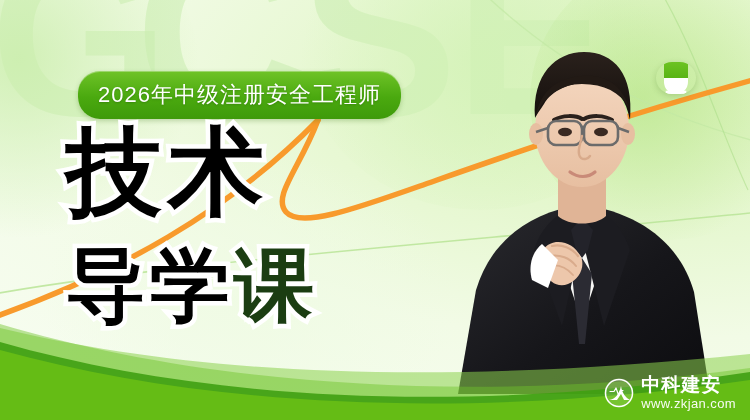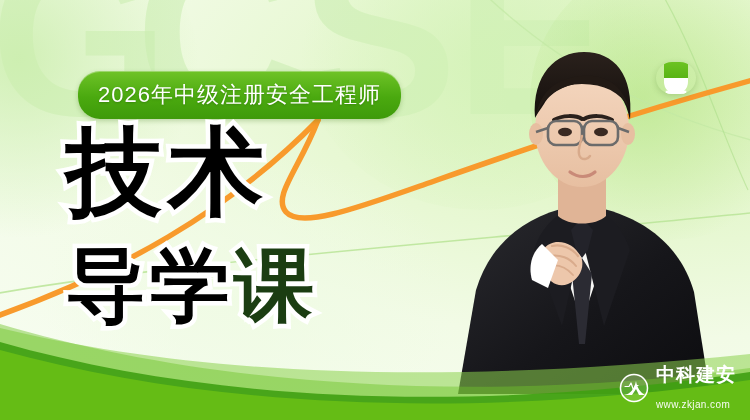--- a/index.html
+++ b/index.html
@@ -109,21 +109,21 @@
   .waves{position:absolute;left:0;bottom:0;width:750px;height:110px;}
 
   
   .logo{
     position:absolute;right:14px;bottom:10px;
     display:flex;align-items:center;gap:7px;justify-content:space-between;
   }
   .logo-mark{width:30px;height:30px;flex:0 0 30px;}
   .logo-text{display:flex;flex-direction:column;line-height:1;}
   .logo-cn{font-size:19px;font-weight:700;color:#ffffff;letter-spacing:1px;}
-  .logo-url{font-size:10px;color:#ffffff;letter-spacing:.4px;margin-top:16px;opacity:.95;}
+  .logo-url{font-size:13px;color:#ffffff;letter-spacing:.4px;margin-top:3px;opacity:.95;}
 </style>
 </head>
 <body>
 
 <div id="poster">
 
   <div class="ghost-wrap">
     <div class="ghost g1">G</div>
     <div class="ghost g2">C</div>
     <div class="ghost g3">S</div>

